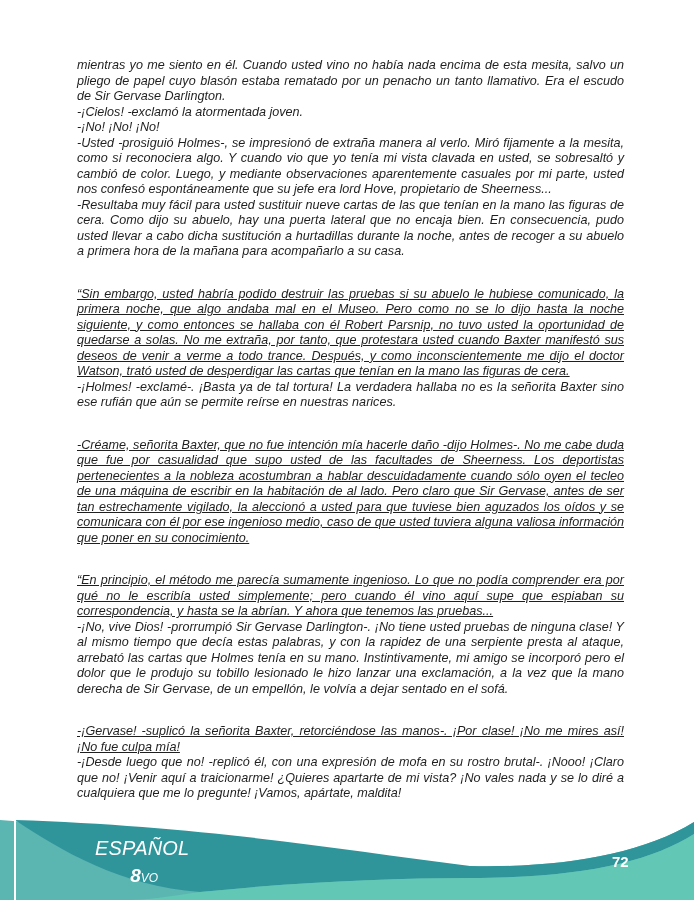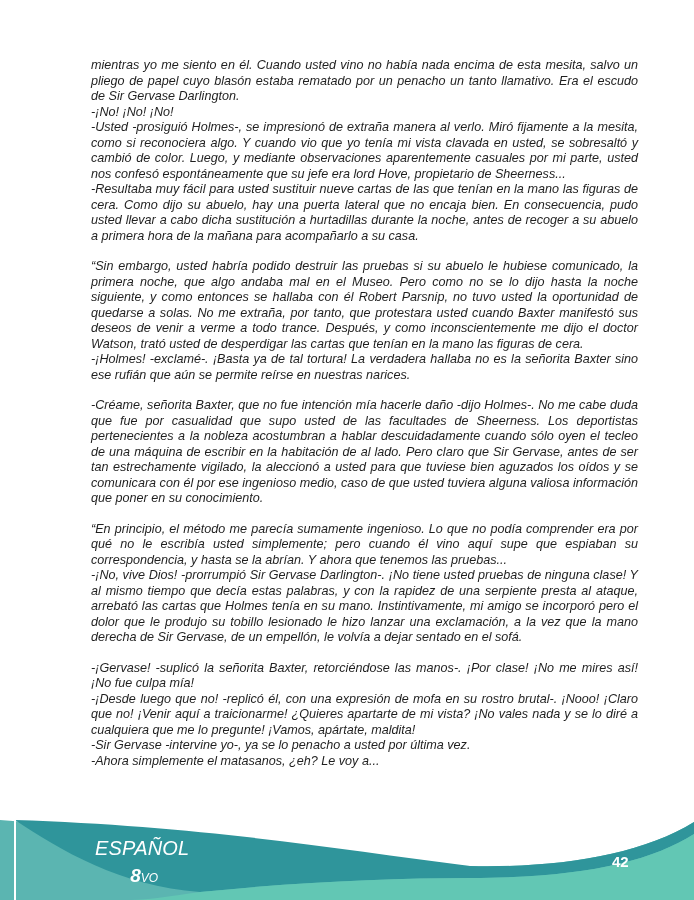--- a/index.html
+++ b/index.html
@@ -2,45 +2,46 @@
 <html><head>
   <meta charset="utf-8">
   <style>
     html, body { margin: 0; padding: 0; }
     body {
       width: 694px; height: 900px; position: relative; overflow: hidden;
       background: #ffffff;
       font-family: "Liberation Sans", "DejaVu Sans", sans-serif;
     }
     .page-body {
-      position: absolute; left: 91px; top: 58px; width: 547px;
+      position: absolute; left: 77px; top: 58px; width: 547px;
       font-size: 12.6px; line-height: 15.5px; font-style: italic; color: #1f1f1f;
     }
     .para { margin: 0; text-align: justify; }
-    .para.gap { margin-top: 15px; }
+    .para.gap { margin-top: 27px; text-decoration: underline; }
     .footer { position: absolute; left: 0; top: 800px; width: 694px; height: 100px; }
     .footer svg { position: absolute; left: 0; top: 0; }
     .brand {
       position: absolute; left: 95px; top: 838px; color: #ffffff; font-style: italic;
       text-align: center; line-height: 1;
     }
     .brand .b1 { font-size: 20px; letter-spacing: 0.2px; display: block; }
     .brand .b2 { display: block; margin-top: 8px; padding-left: 4px; }
     .brand .b2 .num { font-size: 19px; font-weight: bold; }
     .brand .b2 .suf { font-size: 12px; }
     .page-number {
       position: absolute; left: 612px; top: 853px; color: #ffffff;
       font-size: 15px; font-weight: bold;
     }
   </style>
 </head>
 <body>
 
 <div class="page-body">
   <p class="para">mientras yo me siento en él. Cuando usted vino no había nada encima de esta mesita, salvo un pliego de papel cuyo blasón estaba rematado por un penacho un tanto llamativo. Era el escudo de Sir Gervase Darlington.</p>
+  <p class="para">-¡Cielos! -exclamó la atormentada joven.</p>
   <p class="para">-¡No! ¡No! ¡No!</p>
   <p class="para">-Usted -prosiguió Holmes-, se impresionó de extraña manera al verlo. Miró fijamente a la mesita, como si reconociera algo. Y cuando vio que yo tenía mi vista clavada en usted, se sobresaltó y cambió de color. Luego, y mediante observaciones aparentemente casuales por mi parte, usted nos confesó espontáneamente que su jefe era lord Hove, propietario de Sheerness...</p>
   <p class="para">-Resultaba muy fácil para usted sustituir nueve cartas de las que tenían en la mano las figuras de cera. Como dijo su abuelo, hay una puerta lateral que no encaja bien. En consecuencia, pudo usted llevar a cabo dicha sustitución a hurtadillas durante la noche, antes de recoger a su abuelo a primera hora de la mañana para acompañarlo a su casa.</p>
   <p class="para gap">“Sin embargo, usted habría podido destruir las pruebas si su abuelo le hubiese comunicado, la primera noche, que algo andaba mal en el Museo. Pero como no se lo dijo hasta la noche siguiente, y como entonces se hallaba con él Robert Parsnip, no tuvo usted la oportunidad de quedarse a solas. No me extraña, por tanto, que protestara usted cuando Baxter manifestó sus deseos de venir a verme a todo trance. Después, y como inconscientemente me dijo el doctor Watson, trató usted de desperdigar las cartas que tenían en la mano las figuras de cera.</p>
   <p class="para">-¡Holmes! -exclamé-. ¡Basta ya de tal tortura! La verdadera hallaba no es la señorita Baxter sino ese rufián que aún se permite reírse en nuestras narices.</p>
   <p class="para gap">-Créame, señorita Baxter, que no fue intención mía hacerle daño -dijo Holmes-. No me cabe duda que fue por casualidad que supo usted de las facultades de Sheerness. Los deportistas pertenecientes a la nobleza acostumbran a hablar descuidadamente cuando sólo oyen el tecleo de una máquina de escribir en la habitación de al lado. Pero claro que Sir Gervase, antes de ser tan estrechamente vigilado, la aleccionó a usted para que tuviese bien aguzados los oídos y se comunicara con él por ese ingenioso medio, caso de que usted tuviera alguna valiosa información que poner en su conocimiento.</p>
   <p class="para gap">“En principio, el método me parecía sumamente ingenioso. Lo que no podía comprender era por qué no le escribía usted simplemente; pero cuando él vino aquí supe que espiaban su correspondencia, y hasta se la abrían. Y ahora que tenemos las pruebas...</p>
   <p class="para">-¡No, vive Dios! -prorrumpió Sir Gervase Darlington-. ¡No tiene usted pruebas de ninguna clase! Y al mismo tiempo que decía estas palabras, y con la rapidez de una serpiente presta al ataque, arrebató las cartas que Holmes tenía en su mano. Instintivamente, mi amigo se incorporó pero el dolor que le produjo su tobillo lesionado le hizo lanzar una exclamación, a la vez que la mano derecha de Sir Gervase, de un empellón, le volvía a dejar sentado en el sofá.</p>
   <p class="para gap">-¡Gervase! -suplicó la señorita Baxter, retorciéndose las manos-. ¡Por clase! ¡No me mires así! ¡No fue culpa mía!</p>
   <p class="para">-¡Desde luego que no! -replicó él, con una expresión de mofa en su rostro brutal-. ¡Nooo! ¡Claro que no! ¡Venir aquí a traicionarme! ¿Quieres apartarte de mi vista? ¡No vales nada y se lo diré a cualquiera que me lo pregunte! ¡Vamos, apártate, maldita!</p>
@@ -61,13 +62,13 @@
 
     <rect x="14" y="20" width="2" height="80" fill="#ffffff"></rect>
   </svg>
 </div>
 
 <div class="brand">
   <span class="b1">ESPAÑOL</span>
   <span class="b2"><span class="num">8</span><span class="suf">VO</span></span>
 </div>
 
-<div class="page-number">42</div>
+<div class="page-number">72</div>
 
 </body></html>

